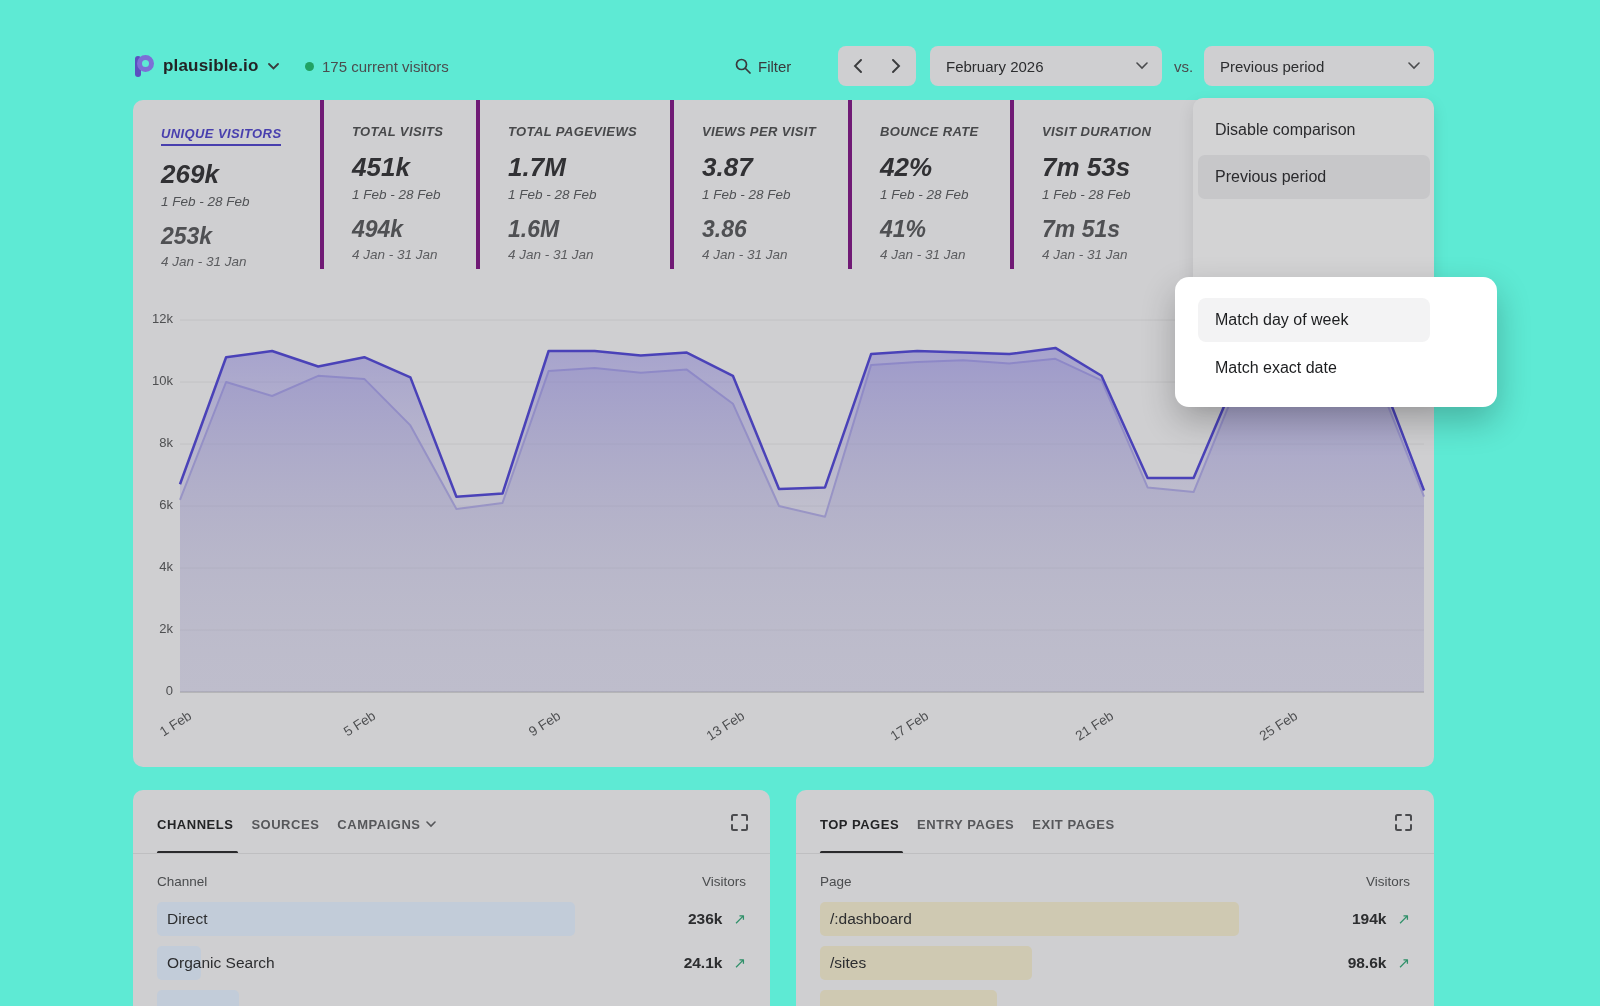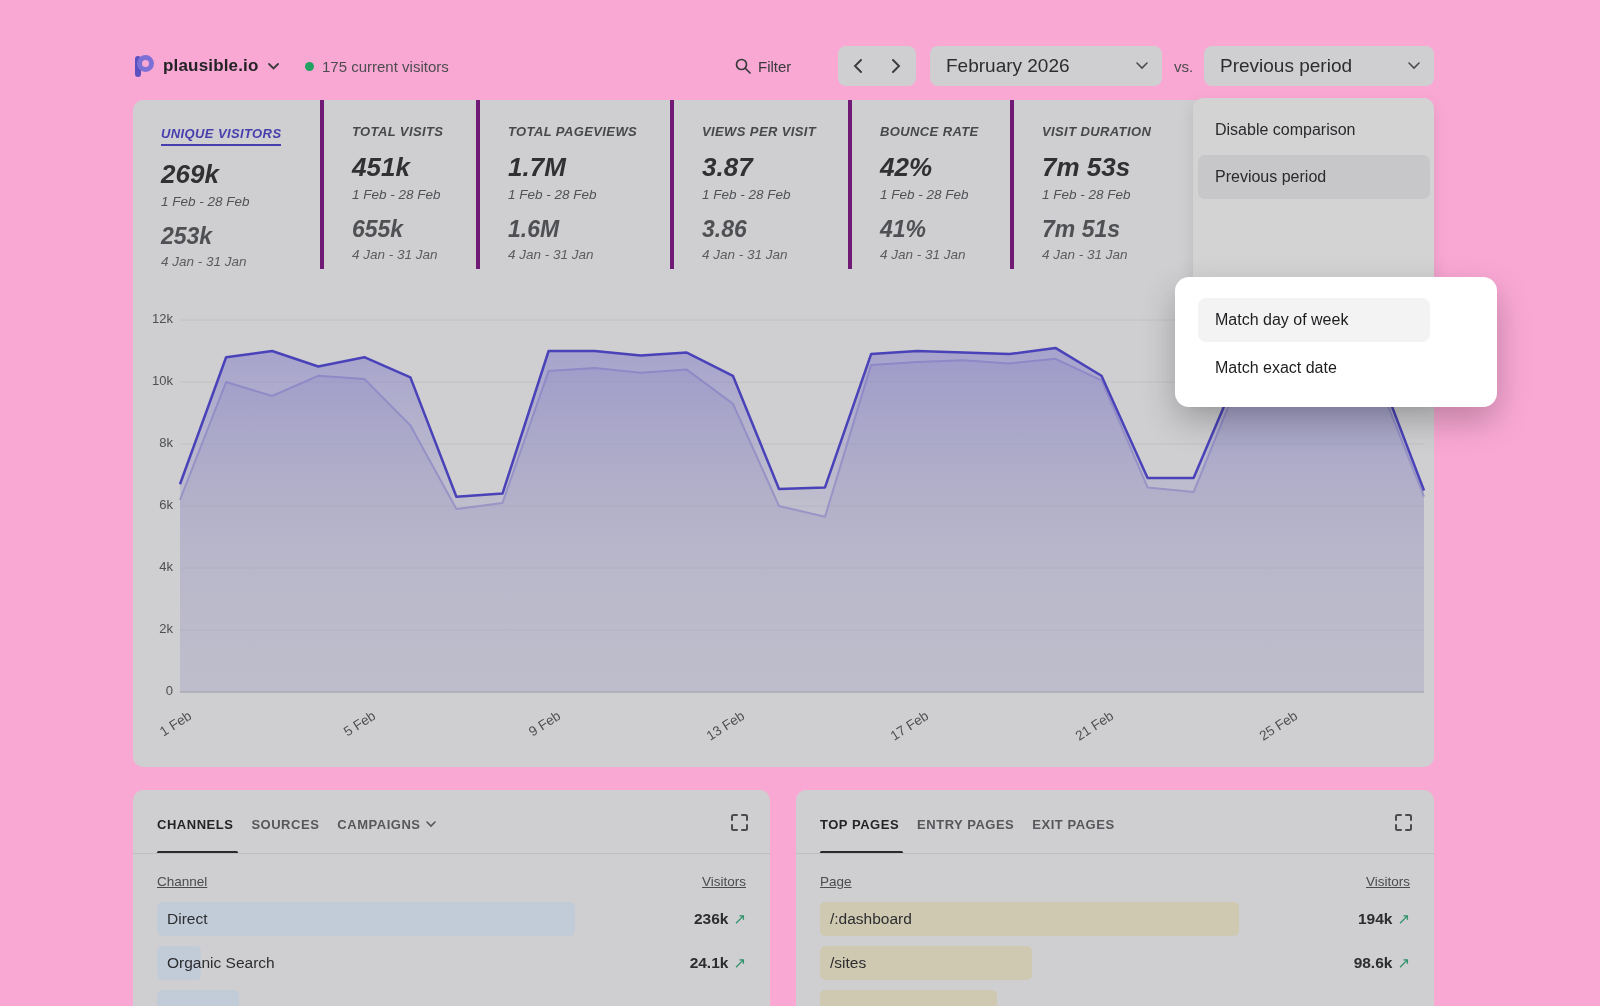--- a/index.html
+++ b/index.html
@@ -1,28 +1,28 @@
 <!DOCTYPE html>
 <html><head>
 <meta charset="utf-8">
 <style>
   * { box-sizing: border-box; margin: 0; padding: 0; }
   html,body { background:#b9b9bb; }
   body { font-family:"Liberation Sans", sans-serif; }
-  .canvas { position:relative; width:1600px; height:1006px; overflow:hidden; background:#f9a8d4; }
+  .canvas { position:relative; width:1600px; height:1006px; overflow:hidden; background:#5eead4; }
 
   
   .topbar { position:absolute; left:133px; right:166px; top:46px; height:40px; }
   .site-sel { position:absolute; left:0; top:0; height:40px; display:flex; align-items:center; gap:9px; cursor:pointer; }
   .site-name { font-size:17px; font-weight:700; color:#232325; letter-spacing:.01em; }
   .chev { display:inline-block; }
   .visitors { position:absolute; left:172px; top:0; height:40px; display:flex; align-items:center; gap:8px; font-size:15px; color:#4b4c4e; }
   .dot { width:9px; height:9px; border-radius:50%; background:#21a263; }
   .filter-btn { position:absolute; left:602px; top:0; height:40px; display:flex; align-items:center; gap:7px; font-size:15px; color:#393a3c; cursor:pointer; }
-  .pill { position:absolute; top:0; height:40px; background:#cfcfd1; border-radius:8px; display:flex; align-items:center; font-size:19px; color:#2c2d2f; cursor:pointer; }
+  .pill { position:absolute; top:0; height:40px; background:#cfcfd1; border-radius:8px; display:flex; align-items:center; font-size:15px; color:#2c2d2f; cursor:pointer; }
   .arrows-pill { left:705px; width:78px; justify-content:space-around; color:#3a3b3d; }
   .date-pill { left:797px; width:232px; padding:0 14px 0 16px; justify-content:space-between; font-weight:400; }
   .vs-label { position:absolute; left:1041px; top:0; height:40px; display:flex; align-items:center; font-size:15px; color:#4a4b4d; }
   .cmp-pill { left:1071px; width:230px; padding:0 14px 0 16px; justify-content:space-between; }
 
   
   .main-card { position:absolute; left:133px; top:100px; width:1301px; height:667px; background:#cfcfd1; border-radius:10px; }
 
   .stats-row { position:absolute; left:0; top:0; right:0; display:flex;font-style:italic; }
   .stat { padding:24px 0 0 28px; }
@@ -40,27 +40,27 @@
 
   
   .bcard { position:absolute; top:790px; width:637px; height:260px; background:#cfcfd1; border-radius:10px; }
   .bcard.left { left:133px; } .bcard.right { left:796px; width:638px; }
   .tabs { position:absolute; left:24px; top:27px; display:flex; gap:18px; align-items:center; }
   .tab { font-size:13px; font-weight:600; letter-spacing:.04em; color:#56575a; cursor:pointer; display:flex; align-items:center; gap:5px; }
   .tab.active { color:#232426; font-weight:700;text-align:right; }
   .tab-underline { position:absolute; top:61px; height:3px; background:#2a2a2c; border-radius:2px; }
   .tabs-divider { position:absolute; left:0; right:0; top:63px; height:1px; background:#bfbfc1; }
   .expand-btn { position:absolute; right:22px; top:24px; cursor:pointer; color:#4a4b4e; }
-  .col-head { position:absolute; top:84px; font-size:13.5px; color:#4a4c4e;text-decoration:underline; }
+  .col-head { position:absolute; top:84px; font-size:13.5px; color:#4a4c4e; }
   .col-head.l { left:24px; } .col-head.r { right:24px;text-align:right; }
   .brow { position:absolute; left:24px; right:24px; height:34px; }
   .brow .bar { position:absolute; left:0; top:0; height:34px; border-radius:5px; }
   .bar.blue { background:#c2ccd9; } .bar.tan { background:#cfc9b2; }
   .brow .rname { position:absolute; left:10px; top:8px; font-size:15.5px; color:#2c2d2f; }
-  .brow .rval { position:absolute; right:0; top:8px; font-size:15.5px; font-weight:600; color:#2c2d2f; display:flex; gap:5px; align-items:center;text-align:center; }
+  .brow .rval { position:absolute; right:0; top:8px; font-size:15.5px; font-weight:600; color:#2c2d2f; display:flex; gap:11px; align-items:center;text-align:center; }
   .arrow-up { color:#2f9069; font-size:15px; font-weight:400; }
 
   
   .cmp-menu { position:absolute; left:1193px; top:98px; width:241px; height:300px; background:#d3d3d4; border-radius:10px; box-shadow:0 6px 16px rgba(0,0,0,.10); z-index:5; }
   .cmp-item { position:absolute; left:5px; right:4px; height:44px; border-radius:7px; display:flex; align-items:center; padding-left:17px; font-size:16px; color:#2a2a2d; cursor:pointer; }
   .cmp-item.selected { background:#c7c7c9; }
 
   
   .spotlight { position:absolute; left:1175px; top:277px; width:322px; height:130px; background:#ffffff; border-radius:14px; box-shadow:0 14px 34px rgba(0,0,0,.24); z-index:6; }
   .spot-item { position:absolute; left:23px; width:232px; height:44px; border-radius:8px; display:flex; align-items:center; padding-left:17px; font-size:16px; color:#1c1d1f; cursor:pointer; }
@@ -124,21 +124,21 @@
         <div class="stat-label">UNIQUE VISITORS</div>
         <div class="stat-value">269k</div>
         <div class="stat-period">1 Feb - 28 Feb</div>
         <div class="stat-prev">253k</div>
         <div class="stat-prev-period">4 Jan - 31 Jan</div>
       </div>
       <div class="stat" style="width:156px">
         <div class="stat-label">TOTAL VISITS</div>
         <div class="stat-value">451k</div>
         <div class="stat-period">1 Feb - 28 Feb</div>
-        <div class="stat-prev">655k</div>
+        <div class="stat-prev">494k</div>
         <div class="stat-prev-period">4 Jan - 31 Jan</div>
       </div>
       <div class="stat" style="width:194px">
         <div class="stat-label">TOTAL PAGEVIEWS</div>
         <div class="stat-value">1.7M</div>
         <div class="stat-period">1 Feb - 28 Feb</div>
         <div class="stat-prev">1.6M</div>
         <div class="stat-prev-period">4 Jan - 31 Jan</div>
       </div>
       <div class="stat" style="width:178px">

